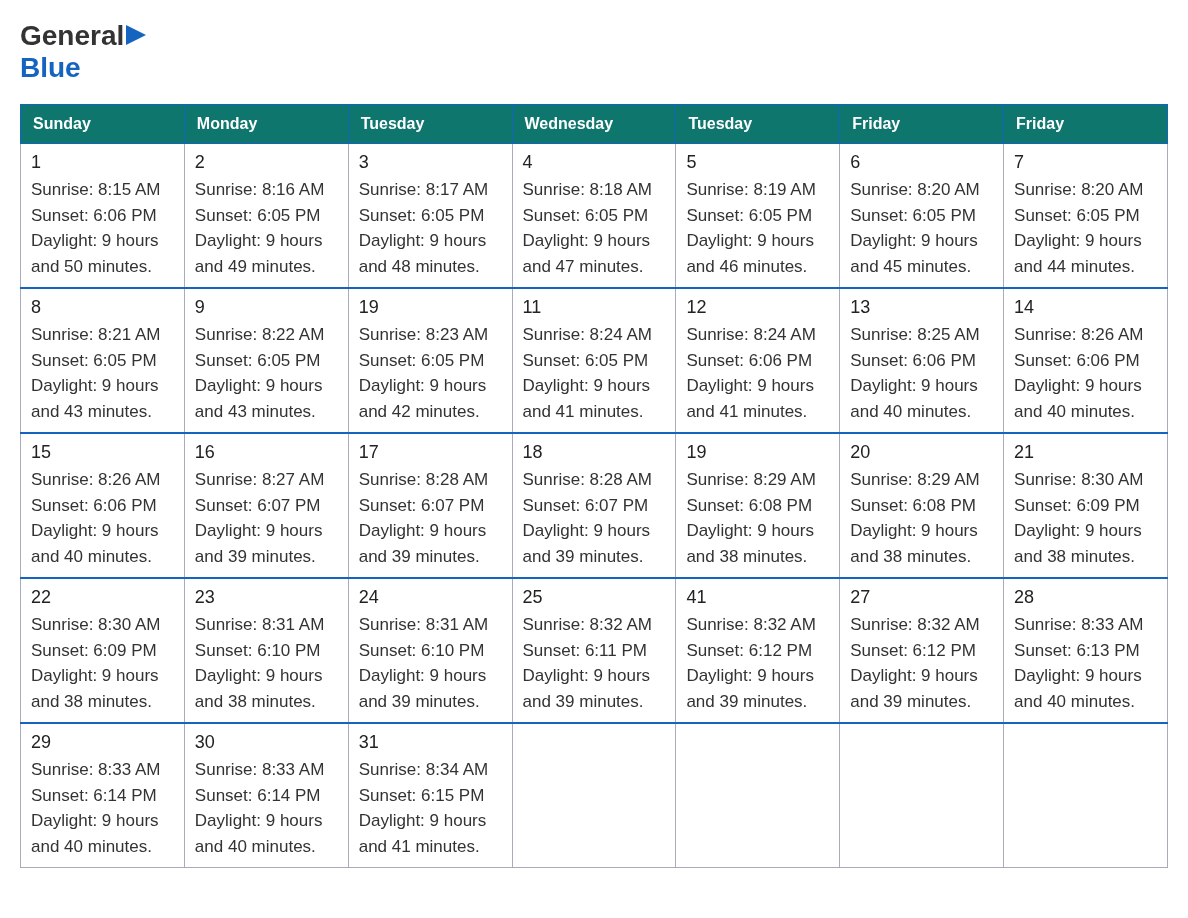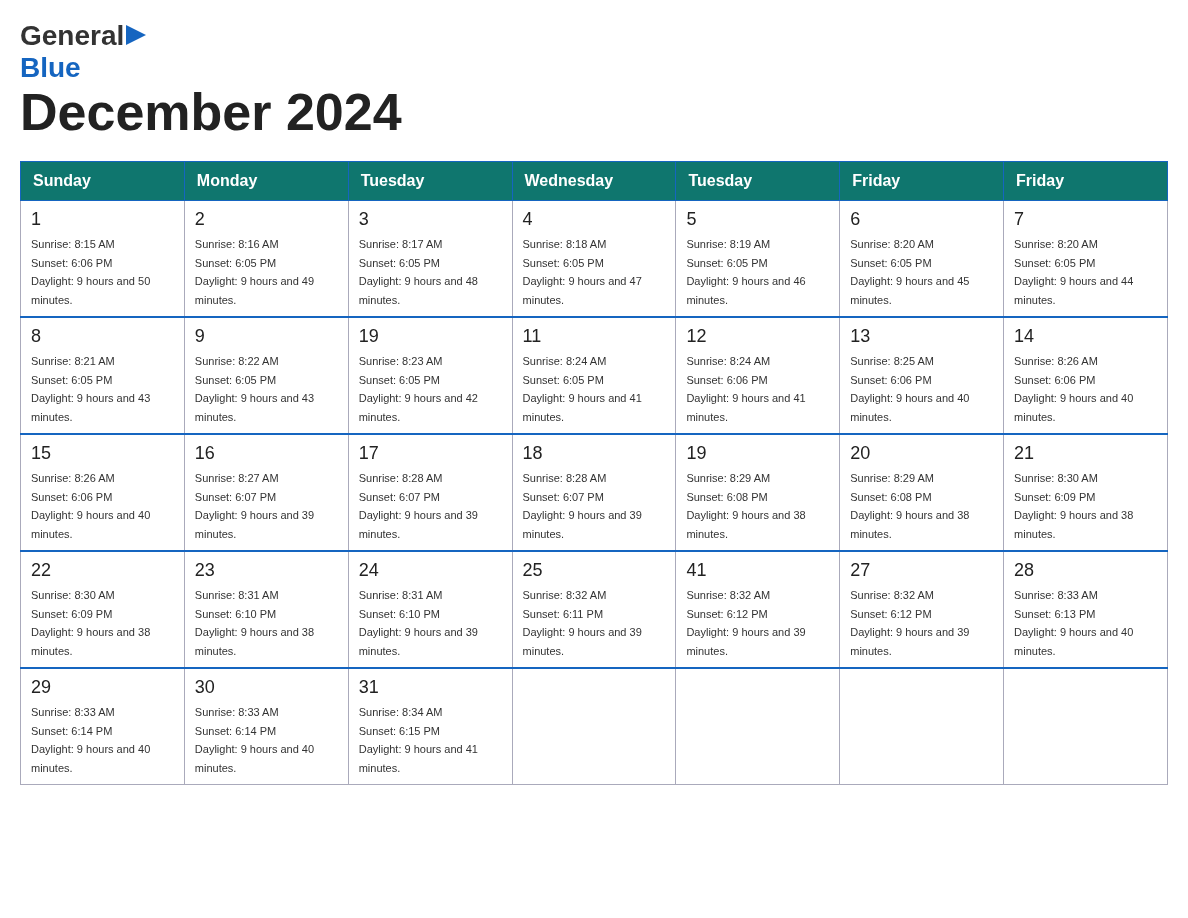--- a/index.html
+++ b/index.html
@@ -8,21 +8,20 @@
       background: #fff;
       padding: 20px;
       width: 1188px;
       min-height: 918px;
     }
     .header {
       display: flex;
       justify-content: space-between;
       align-items: flex-start;
       margin-bottom: 20px;
-      flex-direction: column;
     }
     .logo-text-general {
       font-size: 28px;
       font-weight: bold;
       color: #333;
     }
     .logo-text-blue {
       font-size: 28px;
       font-weight: bold;
       color: #1565c0;
@@ -70,21 +69,21 @@
       background: #fff;
     }
     .day-number {
       font-size: 18px;
       font-weight: normal;
       color: #222;
       display: block;
       margin-bottom: 4px;
     }
     .day-info {
-      font-size: 11px;
+      font-size: 17px;
       color: #333;
       line-height: 1.5;
     }
     .empty-cell {
       background: #fff;
     }
     .row-divider td {
       border-top: 2px solid #1565c0;
     }
   </style>
@@ -99,21 +98,20 @@
         <svg width="20" height="20" viewBox="0 0 20 20">
           <polygon points="0,0 20,10 0,20" fill="#1565c0"></polygon>
         </svg>
       </span>
     </div>
     <div>
       <span class="logo-text-blue" style="">Blue</span>
     </div>
   </div>
   <div class="title-section">
-    <div class="month-title">December 2024</div>
   </div>
 </div>
 
 <table class="calendar">
   <thead>
     <tr>
       <th>Sunday</th>
       <th>Monday</th>
       <th>Tuesday</th>
       <th>Wednesday</th>

